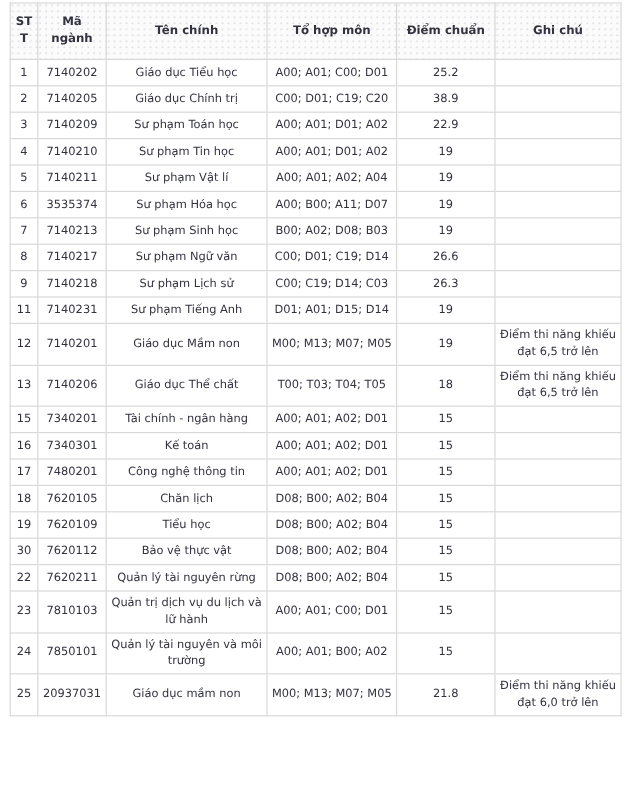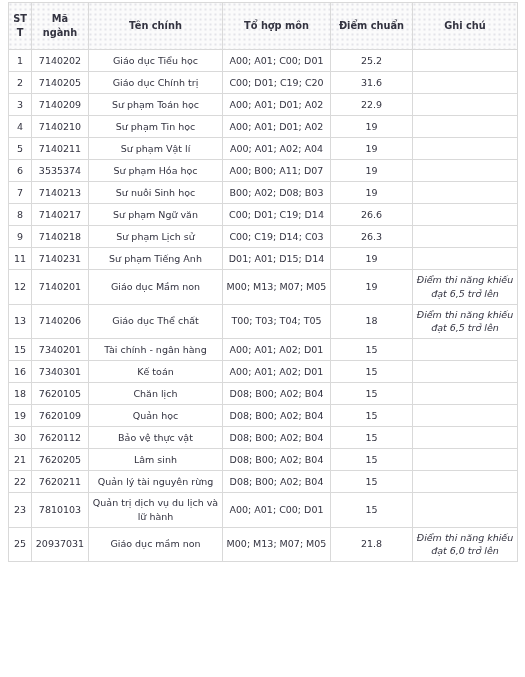--- a/index.html
+++ b/index.html
@@ -52,21 +52,21 @@
   }
   
   col.c-stt    { width: 23px; }
   col.c-code   { width: 57px; }
   col.c-name   { width: 134px; }
   col.c-comb   { width: 108px; }
   col.c-score  { width: 82px; }
   col.c-note   { width: 105px; }
 
   td.cell-stt, td.cell-code, td.cell-score { white-space: nowrap; }
-  td.cell-note { font-size: 9.2px; line-height: 1.5; font-style: italic; }
+  td.cell-note { font-size: 9.2px; line-height: 1.5; }
 </style>
 </head>
 <body>
 
 <div id="benchmark-table-wrap">
   <table class="score-table">
     <colgroup>
       <col class="c-stt">
       <col class="c-code">
       <col class="c-name">
@@ -91,21 +91,21 @@
           <td class="cell-name">Giáo dục Tiểu học</td>
           <td class="cell-comb">A00; A01; C00; D01</td>
           <td class="cell-score">25.2</td>
           <td class="cell-note"></td>
         </tr>
         <tr>
           <td class="cell-stt">2</td>
           <td class="cell-code">7140205</td>
           <td class="cell-name">Giáo dục Chính trị</td>
           <td class="cell-comb">C00; D01; C19; C20</td>
-          <td class="cell-score">31.6</td>
+          <td class="cell-score">38.9</td>
           <td class="cell-note"></td>
         </tr>
         <tr>
           <td class="cell-stt">3</td>
           <td class="cell-code">7140209</td>
           <td class="cell-name">Sư phạm Toán học</td>
           <td class="cell-comb">A00; A01; D01; A02</td>
           <td class="cell-score">22.9</td>
           <td class="cell-note"></td>
         </tr>
@@ -129,21 +129,21 @@
           <td class="cell-stt">6</td>
           <td class="cell-code">3535374</td>
           <td class="cell-name">Sư phạm Hóa học</td>
           <td class="cell-comb">A00; B00; A11; D07</td>
           <td class="cell-score">19</td>
           <td class="cell-note"></td>
         </tr>
         <tr>
           <td class="cell-stt">7</td>
           <td class="cell-code">7140213</td>
-          <td class="cell-name">Sư nuôi Sinh học</td>
+          <td class="cell-name">Sư phạm Sinh học</td>
           <td class="cell-comb">B00; A02; D08; B03</td>
           <td class="cell-score">19</td>
           <td class="cell-note"></td>
         </tr>
         <tr>
           <td class="cell-stt">8</td>
           <td class="cell-code">7140217</td>
           <td class="cell-name">Sư phạm Ngữ văn</td>
           <td class="cell-comb">C00; D01; C19; D14</td>
           <td class="cell-score">26.6</td>
@@ -191,64 +191,72 @@
         </tr>
         <tr>
           <td class="cell-stt">16</td>
           <td class="cell-code">7340301</td>
           <td class="cell-name">Kế toán</td>
           <td class="cell-comb">A00; A01; A02; D01</td>
           <td class="cell-score">15</td>
           <td class="cell-note"></td>
         </tr>
         <tr>
+          <td class="cell-stt">17</td>
+          <td class="cell-code">7480201</td>
+          <td class="cell-name">Công nghệ thông tin</td>
+          <td class="cell-comb">A00; A01; A02; D01</td>
+          <td class="cell-score">15</td>
+          <td class="cell-note"></td>
+        </tr>
+        <tr>
           <td class="cell-stt">18</td>
           <td class="cell-code">7620105</td>
           <td class="cell-name">Chăn lịch</td>
           <td class="cell-comb">D08; B00; A02; B04</td>
           <td class="cell-score">15</td>
           <td class="cell-note"></td>
         </tr>
         <tr>
           <td class="cell-stt">19</td>
           <td class="cell-code">7620109</td>
-          <td class="cell-name">Quản học</td>
+          <td class="cell-name">Tiểu học</td>
           <td class="cell-comb">D08; B00; A02; B04</td>
           <td class="cell-score">15</td>
           <td class="cell-note"></td>
         </tr>
         <tr>
           <td class="cell-stt">30</td>
           <td class="cell-code">7620112</td>
           <td class="cell-name">Bảo vệ thực vật</td>
-          <td class="cell-comb">D08; B00; A02; B04</td>
-          <td class="cell-score">15</td>
-          <td class="cell-note"></td>
-        </tr>
-        <tr>
-          <td class="cell-stt">21</td>
-          <td class="cell-code">7620205</td>
-          <td class="cell-name">Lâm sinh</td>
           <td class="cell-comb">D08; B00; A02; B04</td>
           <td class="cell-score">15</td>
           <td class="cell-note"></td>
         </tr>
         <tr>
           <td class="cell-stt">22</td>
           <td class="cell-code">7620211</td>
           <td class="cell-name">Quản lý tài nguyên rừng</td>
           <td class="cell-comb">D08; B00; A02; B04</td>
           <td class="cell-score">15</td>
           <td class="cell-note"></td>
         </tr>
         <tr>
           <td class="cell-stt">23</td>
           <td class="cell-code">7810103</td>
           <td class="cell-name">Quản trị dịch vụ du lịch và lữ hành</td>
           <td class="cell-comb">A00; A01; C00; D01</td>
+          <td class="cell-score">15</td>
+          <td class="cell-note"></td>
+        </tr>
+        <tr>
+          <td class="cell-stt">24</td>
+          <td class="cell-code">7850101</td>
+          <td class="cell-name">Quản lý tài nguyên và môi trường</td>
+          <td class="cell-comb">A00; A01; B00; A02</td>
           <td class="cell-score">15</td>
           <td class="cell-note"></td>
         </tr>
         <tr>
           <td class="cell-stt">25</td>
           <td class="cell-code">20937031</td>
           <td class="cell-name">Giáo dục mầm non</td>
           <td class="cell-comb">M00; M13; M07; M05</td>
           <td class="cell-score">21.8</td>
           <td class="cell-note">Điểm thi năng khiếu đạt 6,0 trở lên</td>

